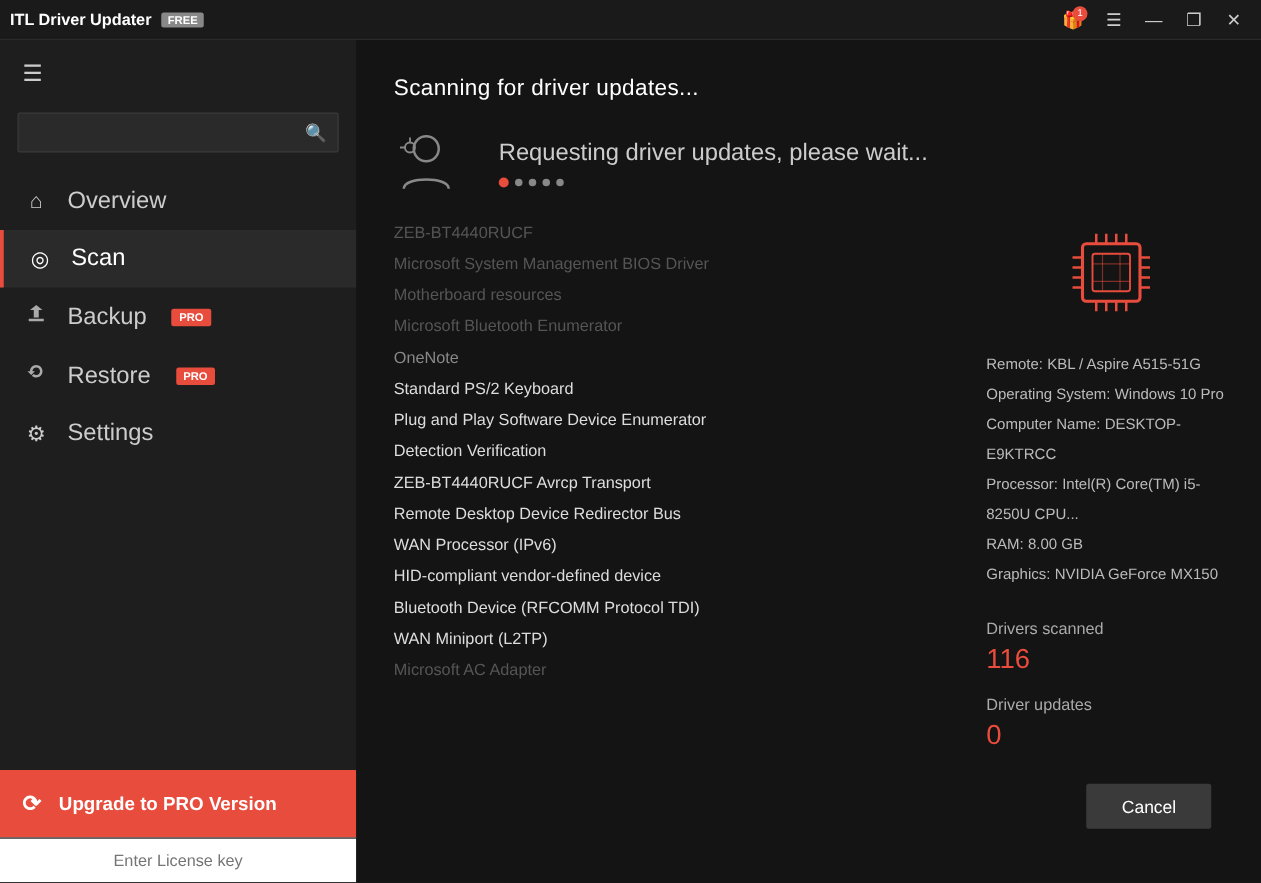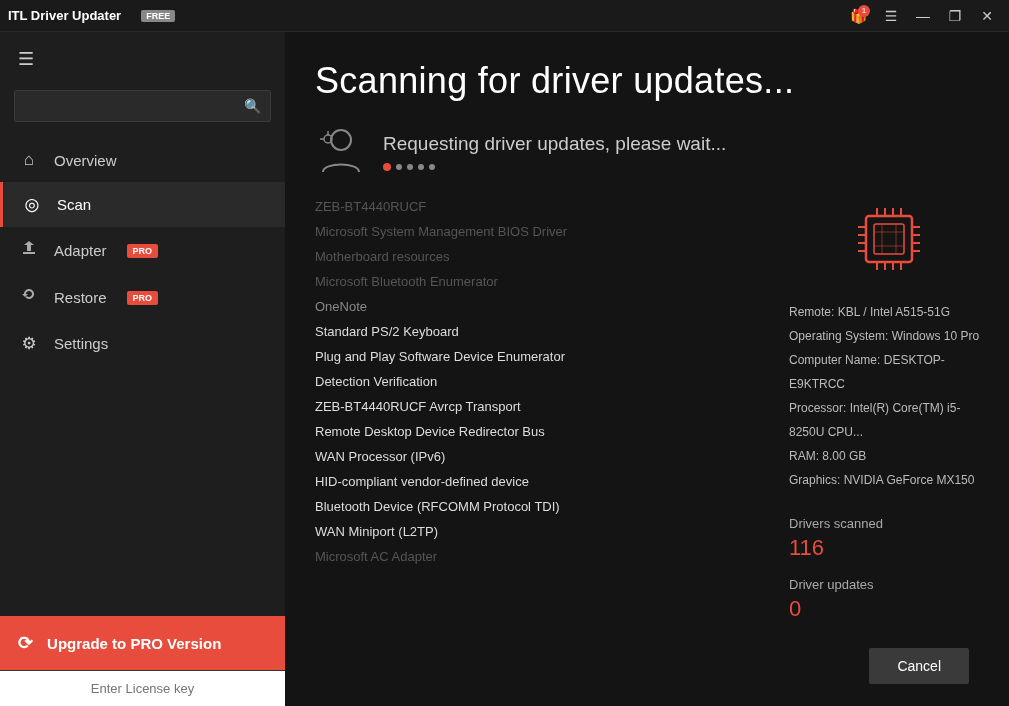--- a/index.html
+++ b/index.html
@@ -21,21 +21,21 @@
       display: flex;
       align-items: center;
       padding: 0 8px;
       flex-shrink: 0;
       border-bottom: 1px solid #2a2a2a;
     }
     .titlebar-logo {
       font-size: 13px;
       font-weight: 600;
       color: #fff;
-      margin-right: 20px;
+      margin-right: 8px;
     }
     .titlebar-badge {
       background: #888;
       color: #fff;
       font-size: 9px;
       padding: 1px 5px;
       border-radius: 2px;
       font-weight: 600;
       text-align: right;
     }
@@ -131,21 +131,21 @@
       background: #2a2a2a;
     }
     .nav-item.active::left {
       border-left: 3px solid #e74c3c;
     }
     .nav-icon {
       font-size: 17px;
       width: 22px;
       text-align: center;
     }
-    .nav-label { font-size: 15px; }
+    .nav-label { font-size: 19px; }
     .nav-pro-badge {
       background: #e74c3c;
       color: #fff;
       font-size: 9px;
       padding: 2px 6px;
       border-radius: 2px;
       font-weight: 700;
       margin-left: 6px;
     }
 
@@ -185,31 +185,31 @@
       display: flex;
       flex-direction: column;
       overflow: hidden;
       position: relative;
     }
 
     .content-header {
       padding: 28px 30px 16px;
     }
     .page-title {
-      font-size: 36px;
+      font-size: 18px;
       font-weight: 300;
       color: #fff;
       letter-spacing: 0.3px;
     }
 
     .scan-status-bar {
       display: flex;
       align-items: center;
       padding: 8px 30px 16px;
-      gap: 16px;
+      gap: 32px;
     }
     .scan-person-icon {
       width: 52px;
       height: 52px;
       flex-shrink: 0;
     }
     .scan-message {
       flex: 1;
     }
     .scan-message-text {
@@ -343,21 +343,21 @@
         <span class="nav-icon">◎</span>
         <span class="nav-label">Scan</span>
       </div>
       <div class="nav-item">
         <span class="nav-icon">
           <svg width="18" height="18" viewBox="0 0 18 18" fill="none" xmlns="http://www.w3.org/2000/svg">
             <path d="M9 2L14 6H11V12H7V6H4L9 2Z" fill="#aaa"></path>
             <rect x="3" y="13" width="12" height="2" fill="#aaa"></rect>
           </svg>
         </span>
-        <span class="nav-label">Adapter</span>
+        <span class="nav-label">Backup</span>
         <span class="nav-pro-badge">PRO</span>
       </div>
       <div class="nav-item">
         <span class="nav-icon">
           <svg width="18" height="18" viewBox="0 0 18 18" fill="none" xmlns="http://www.w3.org/2000/svg">
             <path d="M9 3C6.24 3 4 5.24 4 8H2L5 11L8 8H6C6 6.34 7.34 5 9 5C10.66 5 12 6.34 12 8C12 9.66 10.66 11 9 11C8.17 11 7.42 10.67 6.87 10.12L5.45 11.54C6.39 12.47 7.63 13 9 13C11.76 13 14 10.76 14 8C14 5.24 11.76 3 9 3Z" fill="#aaa"></path>
           </svg>
         </span>
         <span class="nav-label">Restore</span>
         <span class="nav-pro-badge">PRO</span>
@@ -451,21 +451,21 @@
             <line x1="38" y1="30" x2="38" y2="60" stroke="#e74c3c" stroke-width="1" opacity="0.5"></line>
             <line x1="52" y1="30" x2="52" y2="60" stroke="#e74c3c" stroke-width="1" opacity="0.5"></line>
             <line x1="30" y1="38" x2="60" y2="38" stroke="#e74c3c" stroke-width="1" opacity="0.5"></line>
             <line x1="30" y1="52" x2="60" y2="52" stroke="#e74c3c" stroke-width="1" opacity="0.5"></line>
           </svg>
         </div>
 
         <div class="system-info">
           <div>
             <span>Remote:</span>
-            <span>KBL / Intel A515-51G</span>
+            <span>KBL / Aspire A515-51G</span>
           </div>
           <div>
             <span>Operating System:</span>
             <span>Windows 10 Pro</span>
           </div>
           <div>
             <span>Computer Name:</span>
             <span>DESKTOP-E9KTRCC</span>
           </div>
           <div>

